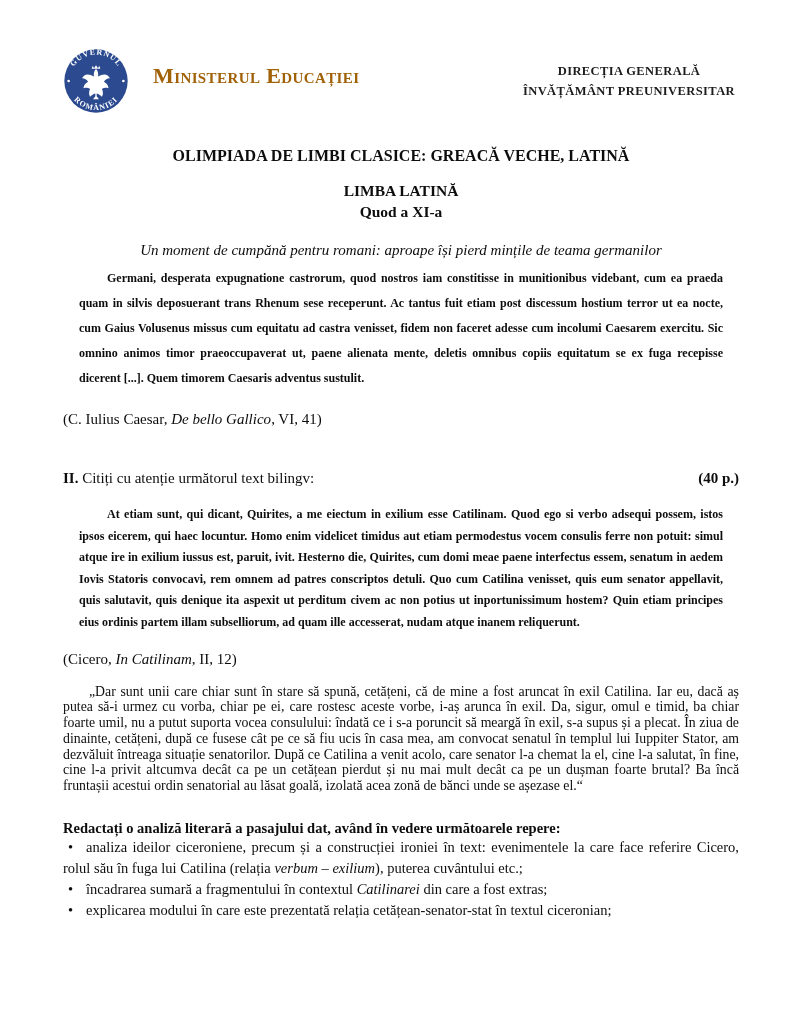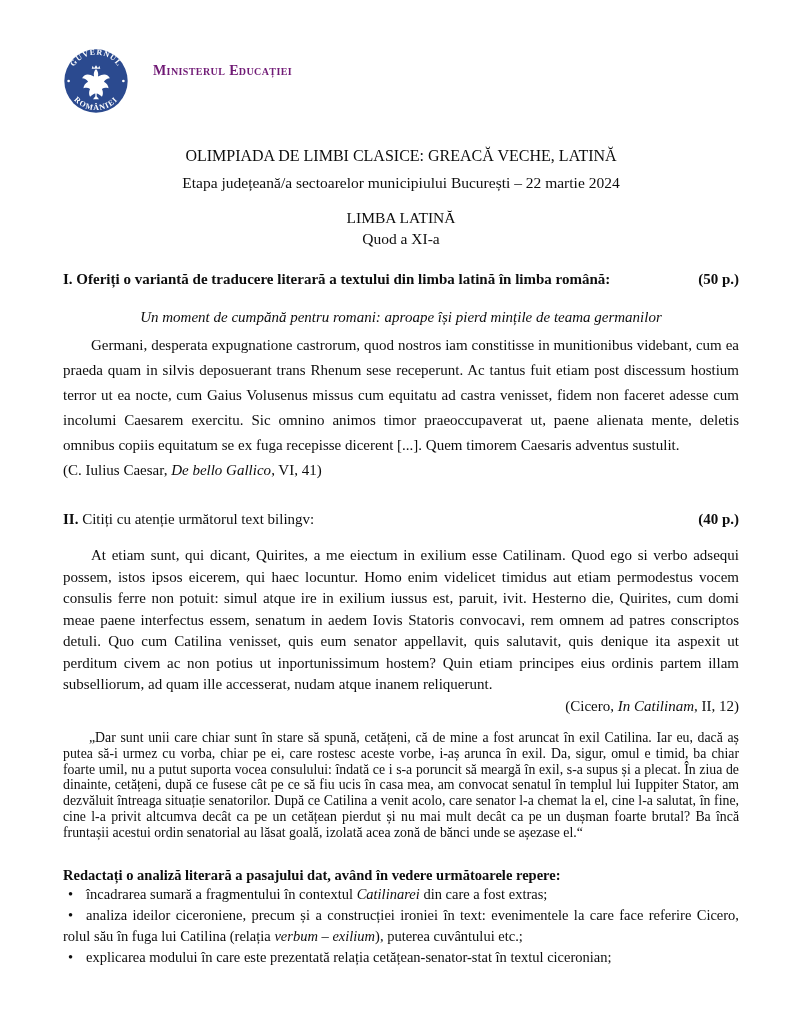--- a/index.html
+++ b/index.html
@@ -8,45 +8,45 @@
     box-sizing:border-box;padding:48px 52px 0 63px;
     font-family:"Liberation Serif","DejaVu Serif",serif;
     color:#0d0d0d;position:relative;overflow:hidden;
   }
   
   .header{display:flex;justify-content:space-between;align-items:flex-start;}
   .logo-group{display:flex;align-items:flex-start;}
   .seal{width:66px;height:66px;flex:0 0 auto;}
   .ministry{
     margin-left:24px;margin-top:15px;
-    font-variant:small-caps;font-weight:700;font-size:14px;
-    color:#701a75;letter-spacing:.4px;white-space:nowrap;
+    font-variant:small-caps;font-weight:700;font-size:22px;
+    color:#a16207;letter-spacing:.4px;white-space:nowrap;
   }
   .directorate{
     text-align:center;font-size:12.5px;font-weight:600;line-height:1.6;
     letter-spacing:.4px;margin-top:13px;margin-right:4px;color:#1c1c1c;
   }
   
-  .title-block{text-align:center;font-weight:400;}
+  .title-block{text-align:center;font-weight:700;}
   .title-1{font-size:16px;margin-top:33px;}
   .title-2{font-size:15.5px;margin-top:9px;}
   .title-3{font-size:15.5px;margin-top:17px;}
   .title-4{font-size:15.5px;margin-top:3px;}
   
   .sec-head{display:flex;justify-content:space-between;align-items:baseline;font-size:15px;margin-top:23px;}
   .sec-head .pts{font-weight:700;white-space:nowrap;}
   .sec1-label{font-weight:700;}
   .sec2-label .num{font-weight:700;}
   
   .subtitle-italic{text-align:center;font-style:italic;font-size:15px;margin-top:21px;}
-  .para{font-size:15px;text-align:justify;margin:0;}
+  .para{font-size:12px;text-align:justify;margin:16px;font-weight:bold;}
   .p-latin1{line-height:25px;text-indent:28px;margin-top:7px;}
   .attr1{font-size:15px;line-height:25px;}
   .p-latin2{line-height:21.5px;text-indent:28px;margin-top:17px;}
-  .attr2{font-size:15px;text-align:right;line-height:21.5px;}
+  .attr2{font-size:15px;text-align:left;line-height:21.5px;}
   .p-ro{font-size:13.8px;line-height:15.8px;text-align:justify;text-indent:26px;margin-top:13px;}
   
   .task-head{font-weight:700;font-size:14.5px;margin-top:26px;}
   .bullet{font-size:14.5px;line-height:21px;text-align:justify;margin:0;}
   .dot{padding-left:5px;padding-right:13px;}
   .it{font-style:italic;}
   .ul{text-decoration:underline;}
 </style>
 </head>
 <body>
@@ -69,53 +69,52 @@
         </text>
         <circle cx="8.5" cy="50" r="2" fill="#ffffff"></circle>
         <circle cx="91.5" cy="50" r="2" fill="#ffffff"></circle>
         <g fill="#ffffff">
           <path d="M45 27 L47 30.5 L50 26 L53 30.5 L55 27 L56.5 31.5 L43.5 31.5 Z"></path>
           <path d="M50 32 C47 35 46 39 47 43 L42 41 C36 39 31 41 29 46 C33 46 36 48 38 51 C34 53 31 57 31 61 C35 60 38 60 41 62 C39 66 39 70 41 74 C44 71 47 69 49 69 L49 73 L45.5 77.5 L54.5 77.5 L51 73 L51 69 C53 69 56 71 59 74 C61 70 61 66 59 62 C62 60 65 60 69 61 C69 57 66 53 62 51 C64 48 67 46 71 46 C69 41 64 39 58 41 L53 43 C54 39 53 35 50 32 Z"></path>
         </g>
       </svg>
       <div class="ministry">Ministerul Educației</div>
     </div>
+    <div class="directorate">
+      <div>DIRECȚIA GENERALĂ</div>
+      <div>ÎNVĂȚĂMÂNT PREUNIVERSITAR</div>
+    </div>
   </div>
 
   <div class="title-block">
     <div class="title-1">OLIMPIADA DE LIMBI CLASICE: GREACĂ VECHE, LATINĂ</div>
-    <div class="title-2">Etapa județeană/a sectoarelor municipiului București – 22 martie 2024</div>
     <div class="title-3">LIMBA LATINĂ</div>
     <div class="title-4">Quod a XI-a</div>
   </div>
 
-  <div class="sec-head">
-    <span class="sec1-label">I. Oferiți o variantă de traducere literară a textului din limba latină în limba română:</span>
-    <span class="pts">(50 p.)</span>
-  </div>
 
   <div class="subtitle-italic">Un moment de cumpănă pentru romani: aproape își pierd mințile de teama germanilor</div>
 
   <p class="para p-latin1">Germani, desperata expugnatione castrorum, quod nostros iam constitisse in munitionibus videbant, cum ea praeda quam in silvis deposuerant trans Rhenum sese receperunt. Ac tantus fuit etiam post discessum hostium terror ut ea nocte, cum Gaius Volusenus missus cum equitatu ad castra venisset, fidem non faceret adesse cum incolumi Caesarem exercitu. Sic omnino animos timor praeoccupaverat ut, paene alienata mente, deletis omnibus copiis equitatum se ex fuga recepisse dicerent [...]. Quem timorem Caesaris adventus sustulit.</p>
 
   <div class="attr1"><span>(C. Iulius Caesar, </span><span class="it">De bello Gallico</span><span>, VI, 41)</span></div>
 
-  <div class="sec-head" style="margin-top:28px;">
+  <div class="sec-head" style="margin-top:38px;">
     <span class="sec2-label"><span class="num">II.</span><span> Citiți cu atenție următorul text bilingv:</span></span>
     <span class="pts">(40 p.)</span>
   </div>
 
   <p class="para p-latin2">At etiam sunt, qui dicant, Quirites, a me eiectum in exilium esse Catilinam. Quod ego si verbo adsequi possem, istos ipsos eicerem, qui haec locuntur. Homo enim videlicet timidus aut etiam permodestus vocem consulis ferre non potuit: simul atque ire in exilium iussus est, paruit, ivit. Hesterno die, Quirites, cum domi meae paene interfectus essem, senatum in aedem Iovis Statoris convocavi, rem omnem ad patres conscriptos detuli. Quo cum Catilina venisset, quis eum senator appellavit, quis salutavit, quis denique ita aspexit ut perditum civem ac non potius ut inportunissimum hostem? Quin etiam principes eius ordinis partem illam subselliorum, ad quam ille accesserat, nudam atque inanem reliquerunt.</p>
 
   <div class="attr2"><span>(Cicero, </span><span class="it">In Catilinam</span><span>, II, 12)</span></div>
 
   <p class="p-ro">„Dar sunt unii care chiar sunt în stare să spună, cetățeni, că de mine a fost aruncat în exil Catilina. Iar eu, dacă aș putea să-i urmez cu vorba, chiar pe ei, care rostesc aceste vorbe, i-aș arunca în exil. Da, sigur, omul e timid, ba chiar foarte umil, nu a putut suporta vocea consulului: îndată ce i s-a poruncit să meargă în exil, s-a supus și a plecat. În ziua de dinainte, cetățeni, după ce fusese cât pe ce să fiu ucis în casa mea, am convocat senatul în templul lui Iuppiter Stator, am dezvăluit întreaga situație senatorilor. După ce Catilina a venit acolo, care senator l-a chemat la el, cine l-a salutat, în fine, cine l-a privit altcumva decât ca pe un cetățean pierdut și nu mai mult decât ca pe un dușman foarte brutal? Ba încă fruntașii acestui ordin senatorial au lăsat goală, izolată acea zonă de bănci unde se așezase el.“</p>
 
   <div class="task-head">Redactați o analiză literară a pasajului dat, având în vedere următoarele repere:</div>
 
+  <p class="bullet"><span class="dot">•</span><span>analiza ideilor ciceroniene, precum și a construcției ironiei în text: evenimentele la care face referire Cicero, rolul său în fuga lui Catilina (relația </span><span class="it">verbum – exilium</span><span>), puterea cuvântului etc.;</span></p>
+
   <p class="bullet"><span class="dot">•</span><span>încadrarea sumară a fragmentului în contextul </span><span class="it">Catilinarei</span><span> din care a fost extras;</span></p>
-
-  <p class="bullet"><span class="dot">•</span><span>analiza ideilor ciceroniene, precum și a construcției ironiei în text: evenimentele la care face referire Cicero, rolul său în fuga lui Catilina (relația </span><span class="it">verbum – exilium</span><span>), puterea cuvântului etc.;</span></p>
 
   <p class="bullet"><span class="dot">•</span><span>explicarea modului în care este prezentată relația cetățean-senator-stat în textul ciceronian;</span></p>
 
 
 </div>
 
 </body></html>

